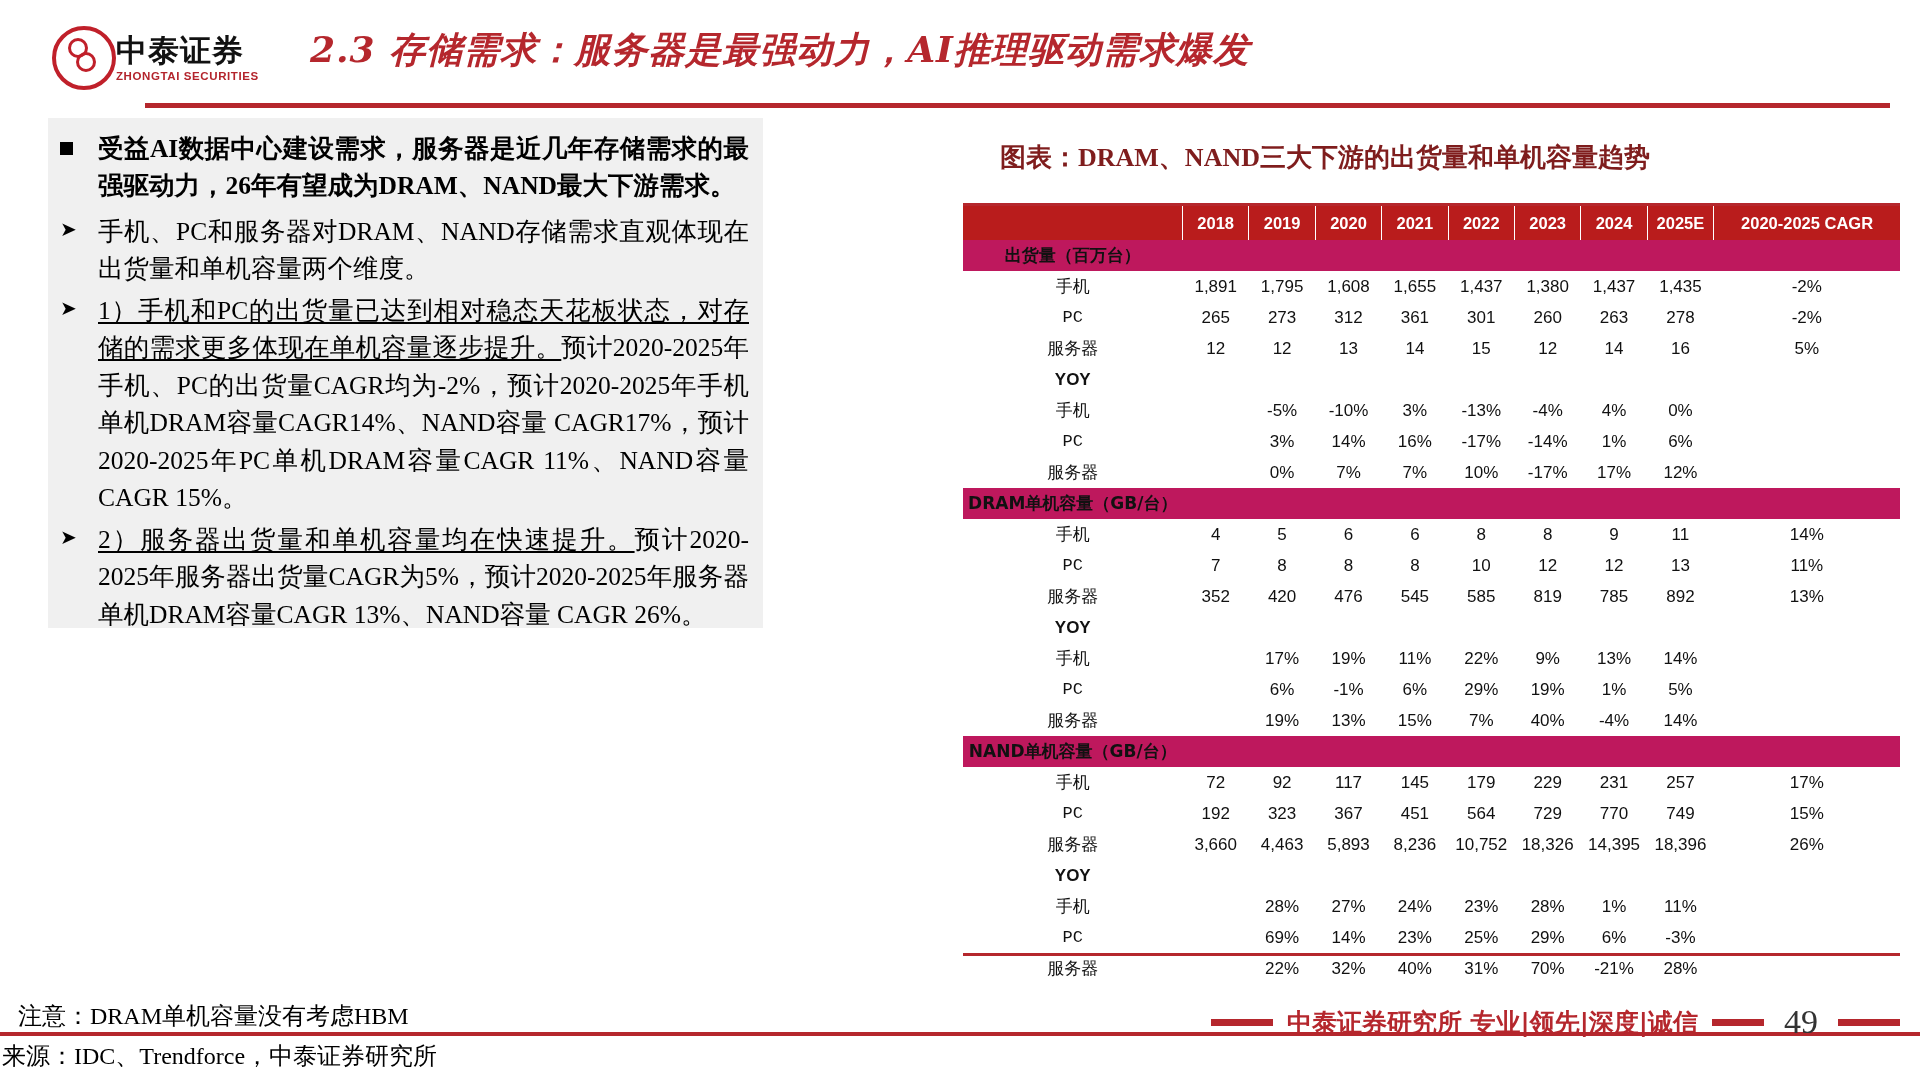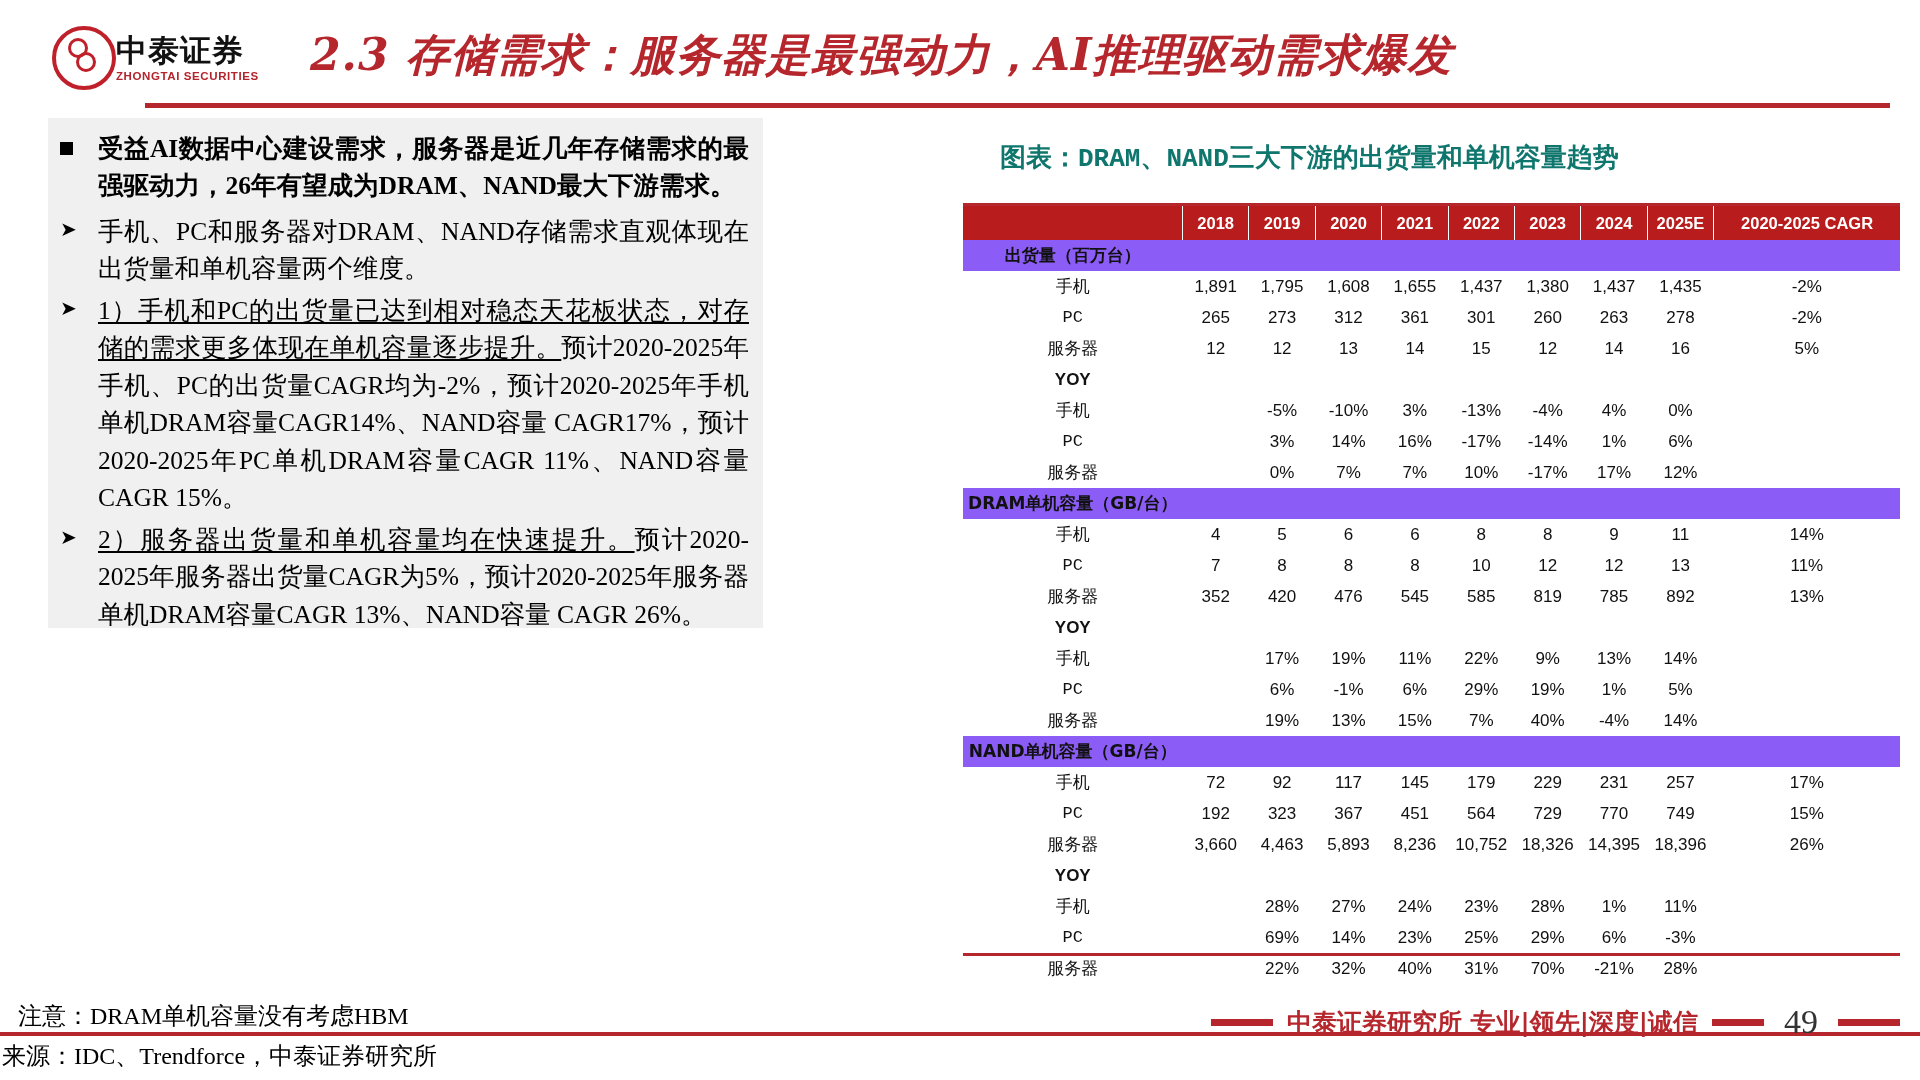--- a/index.html
+++ b/index.html
@@ -70,21 +70,21 @@
     letter-spacing: 0.6px;
     margin-top: 3px;
   }
   #slide-title {
     position: absolute;
     left: 310px; top: 26px;
     width: 1560px;
     font-family: "DejaVu Serif", serif;
     font-weight: bold;
     font-style: italic;
-    font-size: 44px;
+    font-size: 36px;
     color: #b5272d;
     letter-spacing: 1px;
     white-space: nowrap;
   }
   #header-rule {
     position: absolute;
     left: 145px; top: 103px;
     width: 1745px; height: 5px;
     background: #b5272d;
   }
@@ -133,24 +133,24 @@
   #bullet-1 { padding-top: 12px; }
   #bullet-2 { padding-top: 8px; }
   #bullet-3 { padding-top: 4px; }
   #bullet-4 { padding-top: 4px; }
 
   
   #chart-title {
     position: absolute;
     left: 1000px; top: 140px;
     width: 900px;
-    font-family: Liberation Mono, monospace;
+    font-family: Liberation Serif, serif;
     font-weight: bold;
     font-size: 26px;
-    color: #0f766e;
+    color: #7f1d1d;
     white-space: nowrap;
   }
   #table-wrap {
     position: absolute;
     left: 963px; top: 203px;
     width: 937px;
   }
   table#data-table {
     border-collapse: collapse;
     width: 937px;
@@ -199,21 +199,21 @@
   td.itemlabel {
     text-align: center;
     padding-right: 58px;
     font-size: 17px;
     font-family: "DejaVu Sans", sans-serif;
   }
   td.itemlabel.latin {
     font-family: Liberation Mono, monospace;
   }
   tr.section-band td {
-    background: #8b5cf6;
+    background: #be185d;
   }
   tr.section-band td.rowlabel {
     font-family: "DejaVu Sans", sans-serif;
     font-size: 15.5px;
   }
   tr.yoy-row td.rowlabel {
     font-family: "Liberation Sans", sans-serif;
     font-size: 16.5px;
     font-weight: bold;
     margin-top: 31px;

